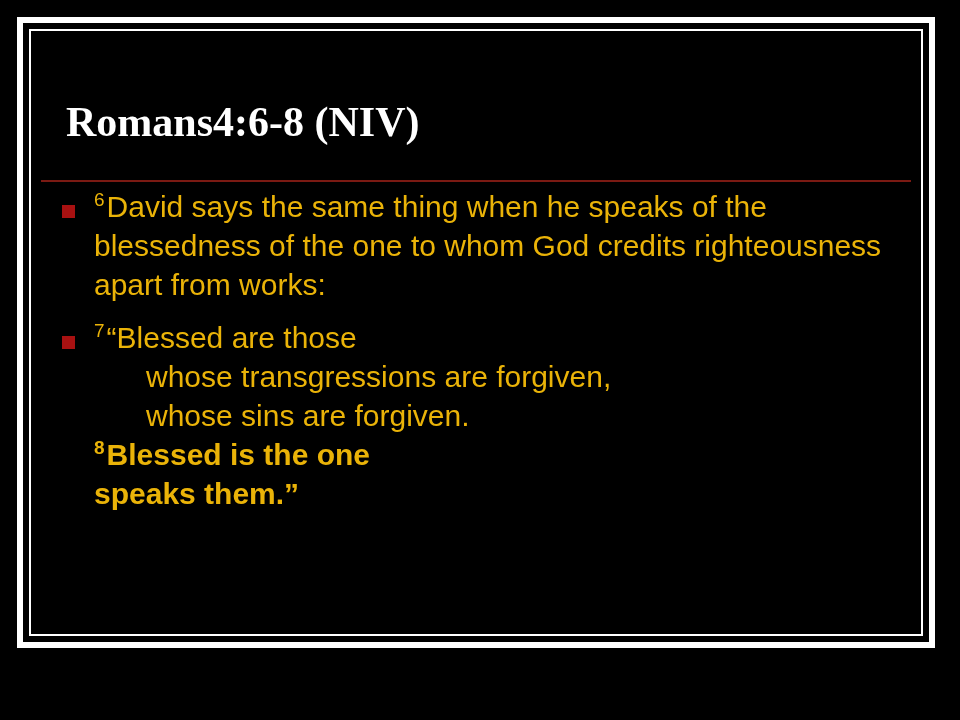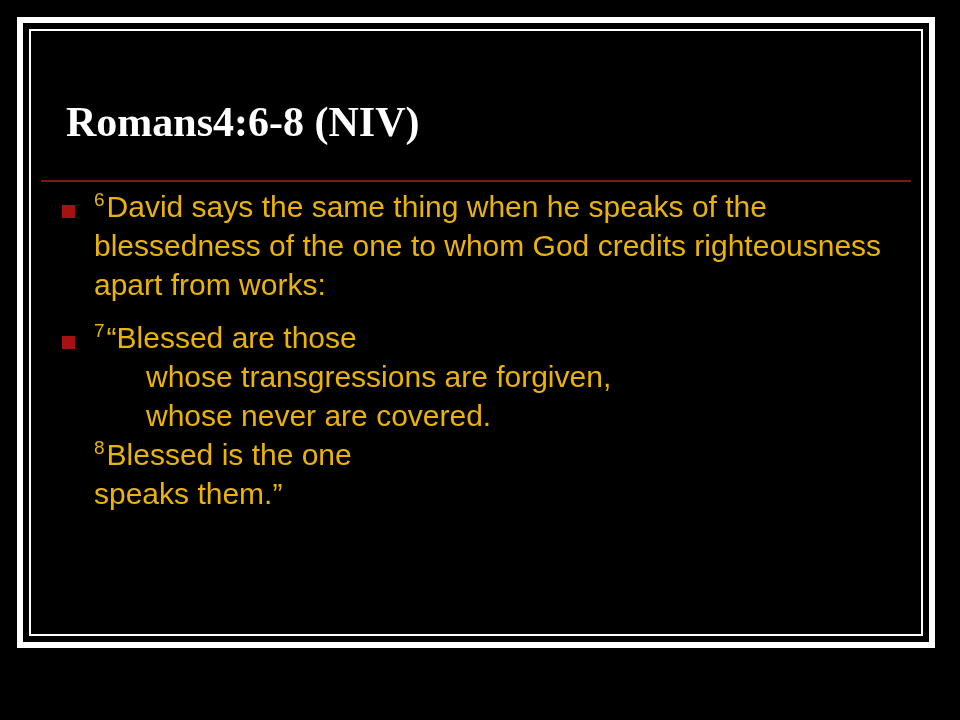--- a/index.html
+++ b/index.html
@@ -114,20 +114,21 @@
     padding-right: 2px;
   }
 
   .poetry-indent {
     display: block;
     padding-left: 52px;
   }
   .poetry-flush {
     display: block;
     padding-left: 0;
+    font-weight: bold;
   }
 </style>
 </head>
 <body>
 
 <div id="slide">
 
   <div class="frame-outer"></div>
   <div class="frame-inner"></div>
 
@@ -144,21 +145,21 @@
         <div class="bullet-text">
           <span class="verse-num">6</span><span>David says the same thing when he speaks of the blessedness of the one to whom God credits righteousness apart from works:</span>
         </div>
       </div>
 
       <div class="bullet-row">
         <span class="bullet-marker"></span>
         <div class="bullet-text">
           <span class="verse-num">7</span><span>“Blessed are those</span>
           <span class="poetry-indent">whose transgressions are forgiven,</span>
-          <span class="poetry-indent">whose never are covered.</span>
+          <span class="poetry-indent">whose sins are forgiven.</span>
           <span class="poetry-flush"><span class="verse-num">8</span><span>Blessed is the one</span></span>
           <span class="poetry-flush">speaks them.”</span>
         </div>
       </div>
 
     </div>
   </div>
 </div>
 
 </body></html>

